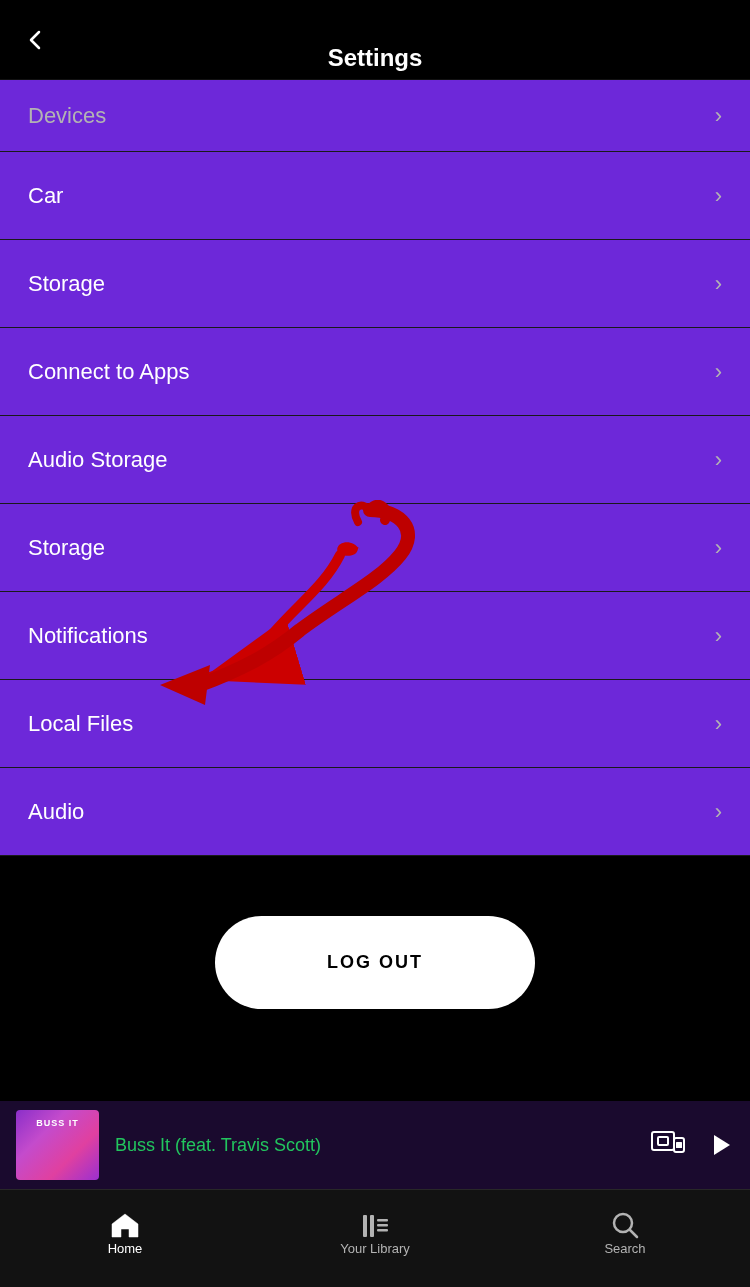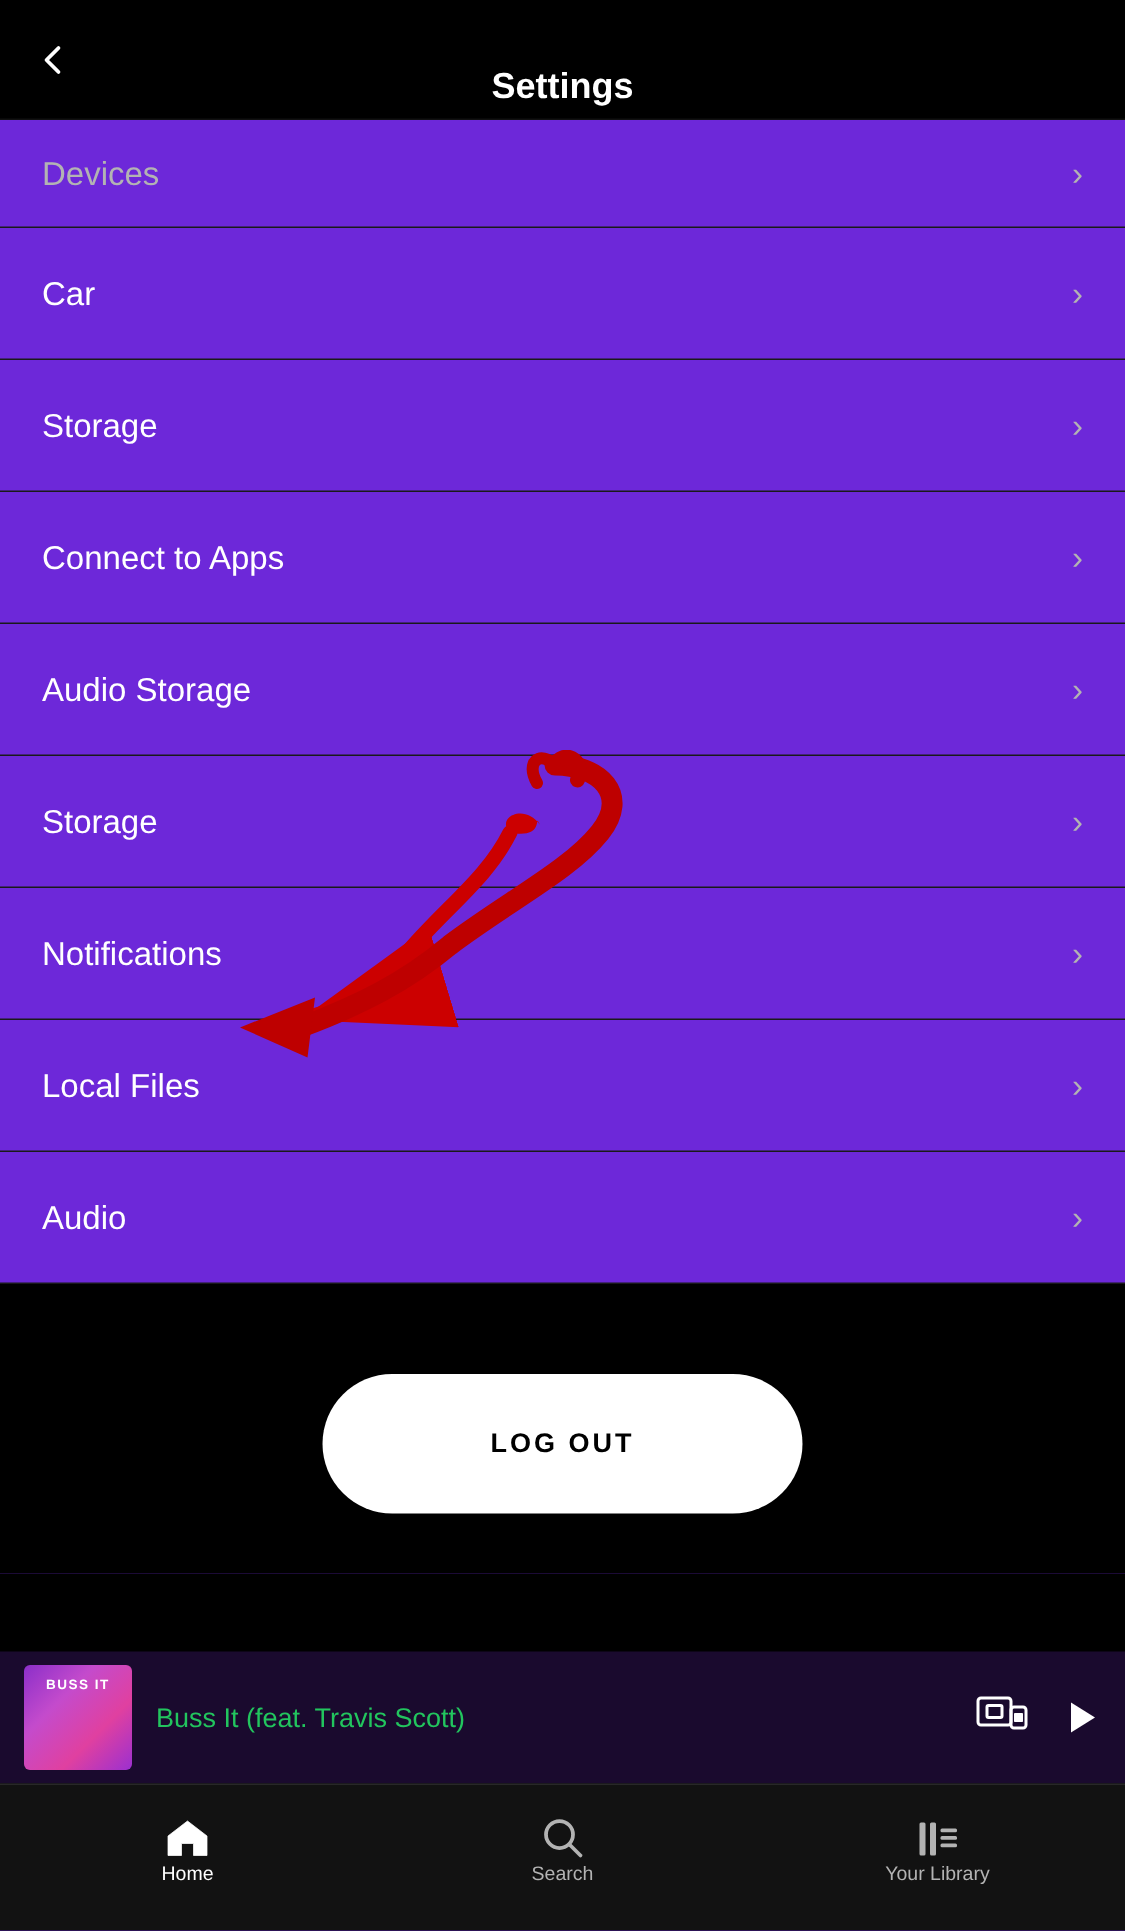--- a/index.html
+++ b/index.html
@@ -113,21 +113,21 @@
       right: 0;
       height: 88px;
       background-color: #1a0a2e;
       display: flex;
       align-items: center;
       padding: 0 16px;
       gap: 16px;
     }
 
     .album-art {
-      width: 72px;
+      width: 83px;
       height: 70px;
       border-radius: 4px;
       background: linear-gradient(135deg, #8B2FC9, #C44BCC, #E040A0);
       flex-shrink: 0;
       display: flex;
       align-items: center;
       justify-content: center;
       overflow: hidden;
       position: relative;
     }
@@ -315,32 +315,32 @@
 <div class="bottom-nav">
 
   <div class="nav-item">
     <svg width="30" height="28" viewBox="0 0 30 28" fill="none">
       <path d="M15 3L2 13V26H11V18H19V26H28V13L15 3Z" fill="white" stroke="white" stroke-width="0.5"></path>
     </svg>
     <span class="nav-label active">Home</span>
   </div>
 
   <div class="nav-item">
+    <svg width="30" height="28" viewBox="0 0 30 28" fill="none">
+
+      <rect x="3" y="4" width="4" height="22" fill="#b3b3b3" rx="1"></rect>
+      <rect x="10" y="4" width="4" height="22" fill="#b3b3b3" rx="1"></rect>
+
+      <rect x="17" y="8" width="11" height="2.5" fill="#b3b3b3" rx="1"></rect>
+      <rect x="17" y="13" width="11" height="2.5" fill="#b3b3b3" rx="1"></rect>
+      <rect x="17" y="18" width="11" height="2.5" fill="#b3b3b3" rx="1"></rect>
+    </svg>
+    <span class="nav-label">Your Library</span>
+  </div>
+
+  <div class="nav-item">
     <svg width="28" height="28" viewBox="0 0 28 28" fill="none">
       <circle cx="12" cy="12" r="9" stroke="#b3b3b3" stroke-width="2.5" fill="none"></circle>
       <line x1="19" y1="19" x2="26" y2="26" stroke="#b3b3b3" stroke-width="2.5" stroke-linecap="round"></line>
     </svg>
     <span class="nav-label">Search</span>
   </div>
-
-  <div class="nav-item">
-    <svg width="30" height="28" viewBox="0 0 30 28" fill="none">
-
-      <rect x="3" y="4" width="4" height="22" fill="#b3b3b3" rx="1"></rect>
-      <rect x="10" y="4" width="4" height="22" fill="#b3b3b3" rx="1"></rect>
-
-      <rect x="17" y="8" width="11" height="2.5" fill="#b3b3b3" rx="1"></rect>
-      <rect x="17" y="13" width="11" height="2.5" fill="#b3b3b3" rx="1"></rect>
-      <rect x="17" y="18" width="11" height="2.5" fill="#b3b3b3" rx="1"></rect>
-    </svg>
-    <span class="nav-label">Your Library</span>
-  </div>
 </div>
 
 </body></html>

